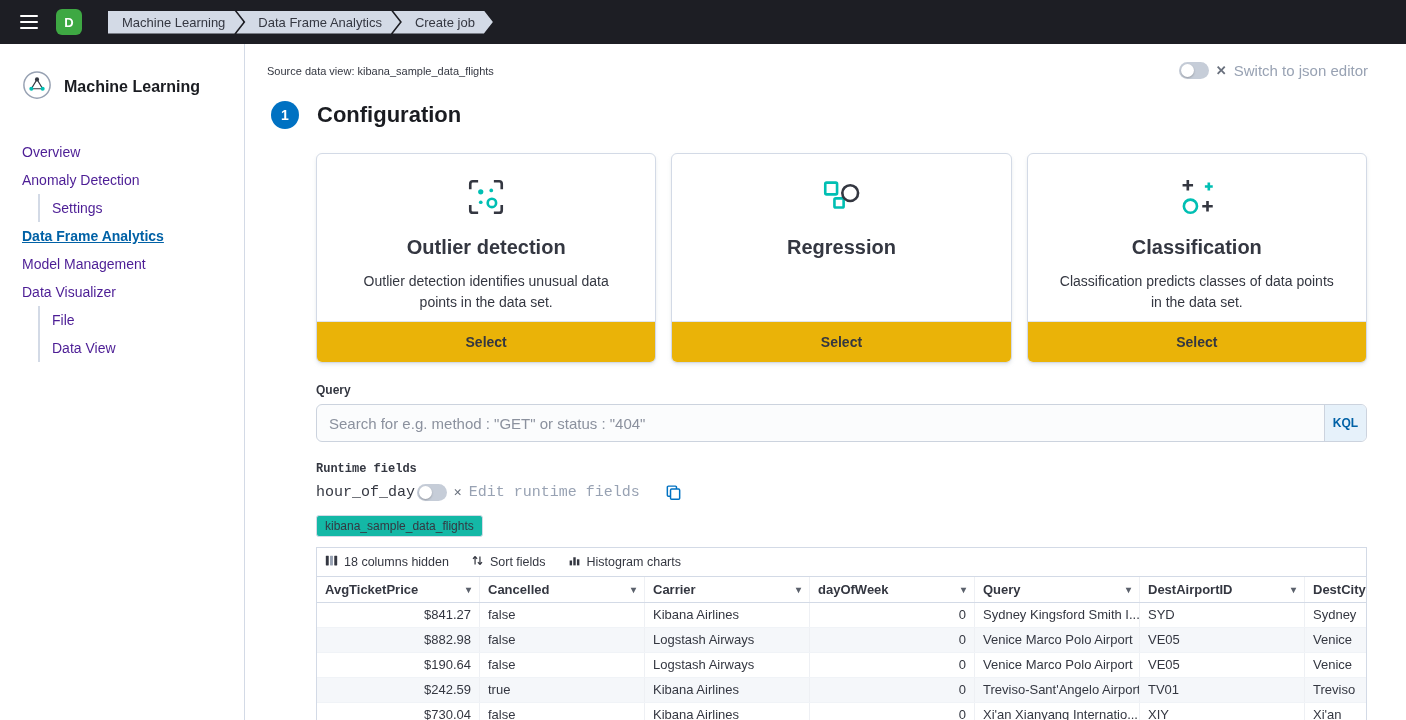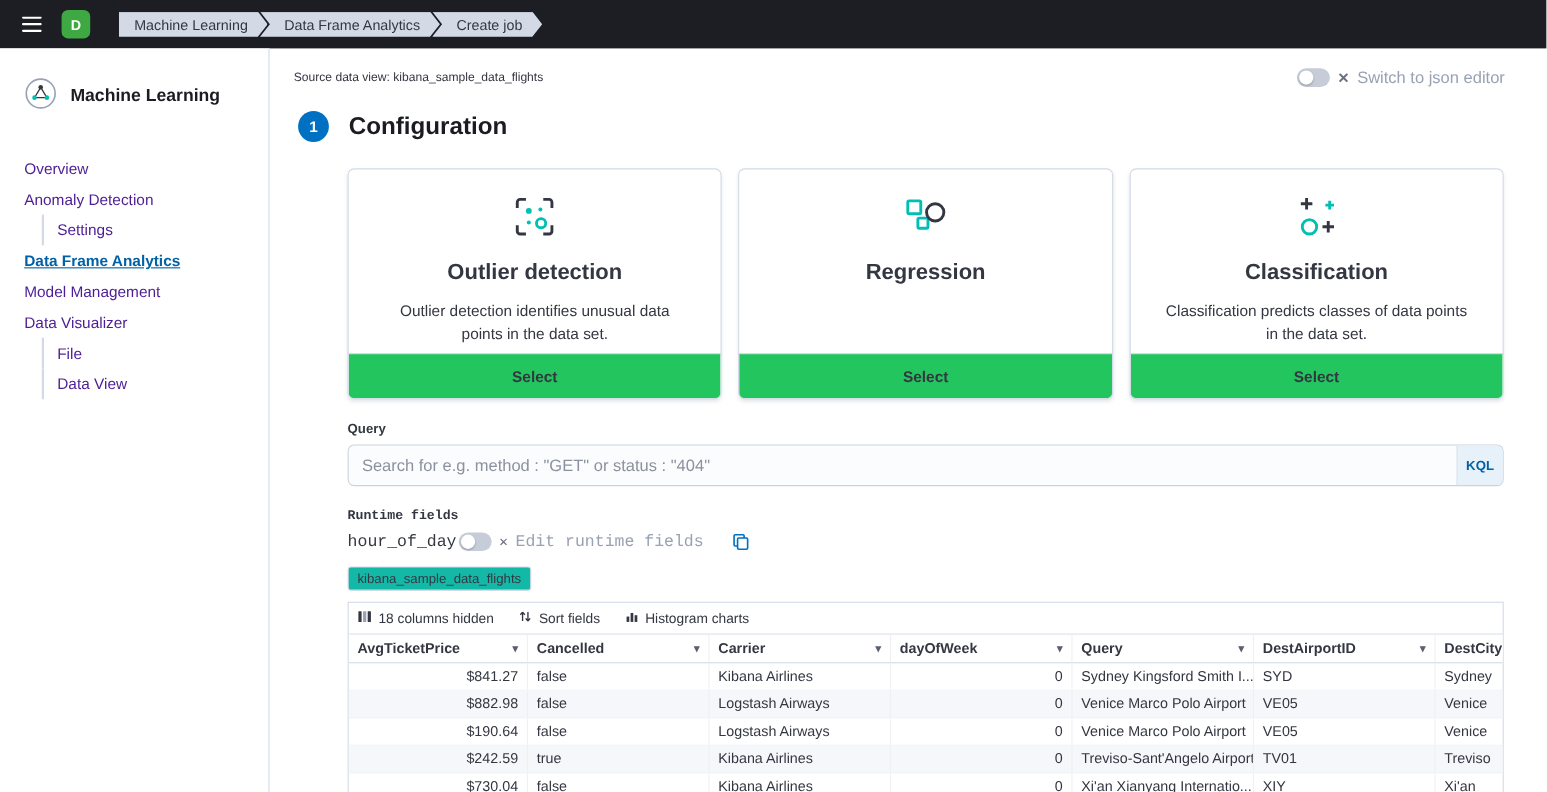--- a/index.html
+++ b/index.html
@@ -86,21 +86,21 @@
   .cards-row { display: flex; gap: 15px; margin-top: 24px; }
   .ml-card {
     flex: 1; background: #fff; border: 1px solid var(--border, #d3dae6);
     border-radius: 6px; box-shadow: 0 2px 4px -1px rgba(152,162,179,.35);
     display: flex; flex-direction: column; height: 210px; cursor: pointer; overflow: hidden;
   }
   .card-body { flex: 1; display: flex; flex-direction: column; align-items: center; padding: 22px 26px 0; text-align: center; }
   .card-title { font-size: 20px; font-weight: 700; color: #343741; margin-top: 14px; }
   .card-desc { font-size: 14px; color: #343741; line-height: 1.5; margin-top: 12px; }
   .card-footer {
-    flex: 0 0 41px; background: #22c55e; border-top: 1px solid #dfe5ef;
+    flex: 0 0 41px; background: #eab308; border-top: 1px solid #dfe5ef;
     display: flex; align-items: center; justify-content: center;
     font-size: 14px; font-weight: 600; color: #343741; cursor: pointer;
   }
 
   
   .field-label { font-size: 12px; font-weight: 700; color: #343741; margin-top: 20px; }
   .query-box { position: relative; margin-top: 7px; height: 38px; border-radius: 15px; }
   .query-input {
     width: 100%; height: 38px; border: 1px solid #ccd3de; border-radius: 6px;
     background: #fbfcfd; padding: 0 56px 0 12px; font-size: 15px;

